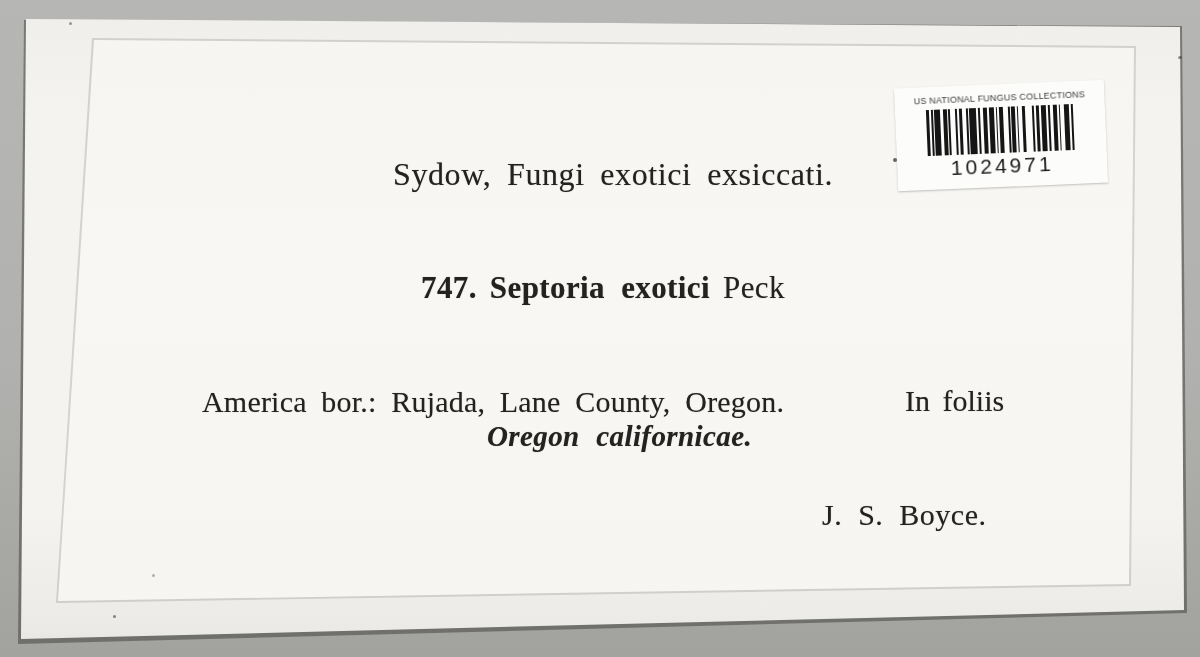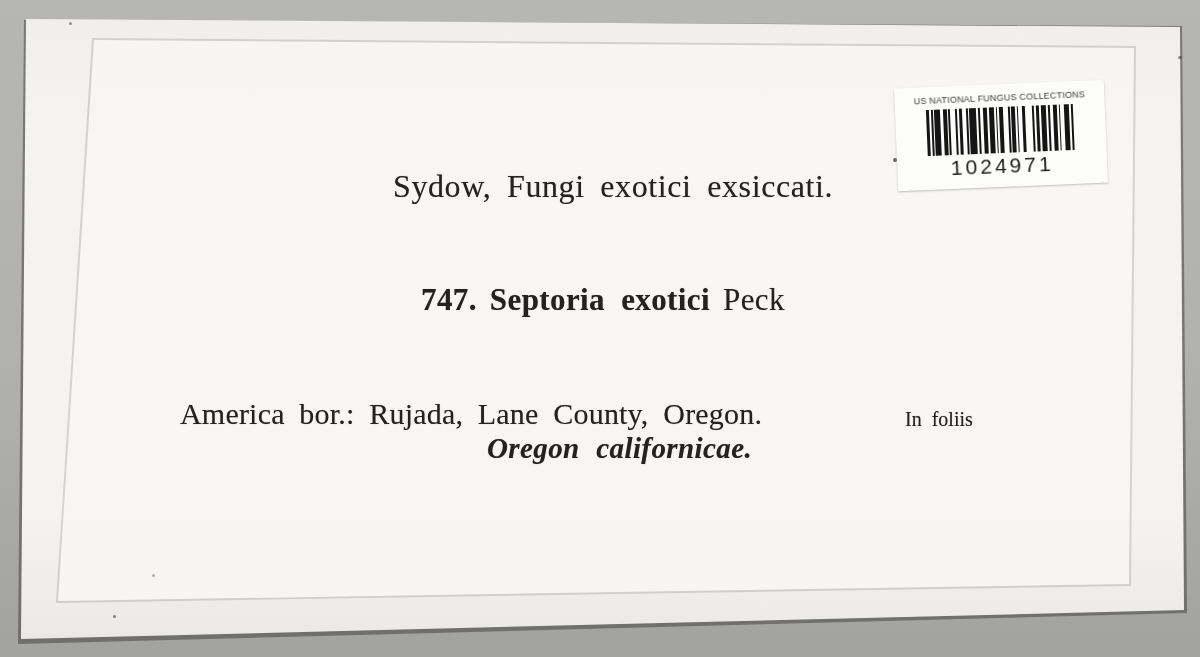--- a/index.html
+++ b/index.html
@@ -31,30 +31,29 @@
     position:absolute;inset:0;
     background:linear-gradient(180deg,#f6f5f2 0%,#f8f7f4 40%,#f6f5f2 100%);
     clip-path:polygon(94px 40px,1134px 48px,1129px 584px,58px 601px);
   }
 
   
   .print{
     position:absolute;color:#232221;
     text-shadow:0 0 1px rgba(45,45,45,0.38);
     white-space:nowrap;
-    margin-top:12px;
   }
   .series-line{left:393px;top:156px;font-size:32px;letter-spacing:0.6px;word-spacing:7px;}
   .title-line{left:421px;top:270px;font-size:31px;font-weight:bold;word-spacing:8px;letter-spacing:0.4px;}
   .title-line .t-num{margin-right:13px;text-align:right;}
   .title-line .t-name{margin-right:13px;}
   .title-line .t-auth{font-weight:400;}
   .ref-line{left:343px;top:322px;font-size:26px;word-spacing:9px;letter-spacing:0.3px;}
-  .loc-line{left:180px;top:385px;font-size:30px;word-spacing:7px;letter-spacing:0.2px;}
-  .substrate-line{left:905px;top:396px;font-size:20px;word-spacing:5px;}
+  .loc-line{left:202px;top:385px;font-size:30px;word-spacing:7px;letter-spacing:0.2px;}
+  .substrate-line{left:905px;top:384px;font-size:30px;word-spacing:5px;}
   .host-line{left:487px;top:420px;font-size:29px;font-style:italic;font-weight:600;word-spacing:9px;letter-spacing:0.4px;}
   .date-line{left:226px;top:504px;font-size:25px;word-spacing:7px;letter-spacing:0.6px;}
   .collector-line{left:822px;top:498px;font-size:30px;word-spacing:8px;letter-spacing:0.5px;}
 
   
   .sticker{
     position:absolute;left:896px;top:84px;width:210px;height:103px;
     background:#fcfcfb;
     transform:rotate(-2.4deg);
     box-shadow:0 1px 2px rgba(90,90,88,0.35);
@@ -101,20 +100,21 @@
 
   <div class="print title-line">
     <span class="t-num">747.</span><span class="t-name">Septoria exotici</span><span class="t-auth">Peck</span>
   </div>
 
 
   <div class="print loc-line">America bor.: Rujada, Lane County, Oregon.</div>
   <div class="print substrate-line">In foliis</div>
   <div class="print host-line">Oregon californicae.</div>
 
+  <div class="print collector-line">J. S. Boyce.</div>
 
   <div class="sticker">
     <div class="sticker-header">US NATIONAL FUNGUS COLLECTIONS</div>
     <div class="barcode">
         <div class="bar" style="width: 3.5px;"></div>
         <div class="gap" style="width: 1.75px;"></div>
         <div class="bar" style="width: 1.75px;"></div>
         <div class="gap" style="width: 1.75px;"></div>
         <div class="bar" style="width: 5.25px;"></div>
         <div class="gap" style="width: 3.5px;"></div>

